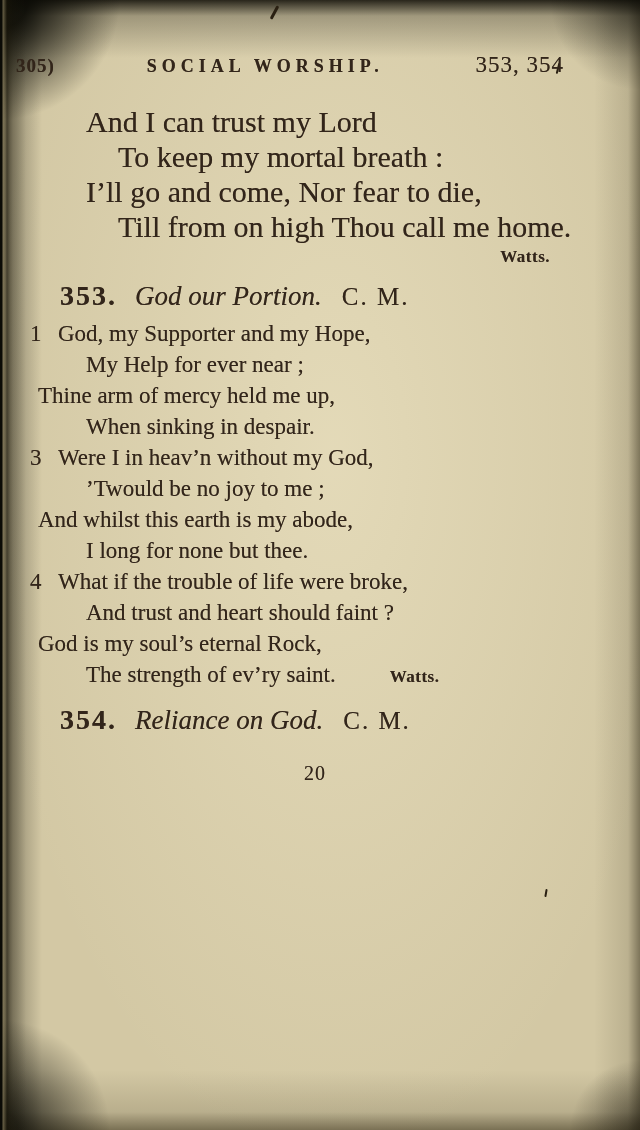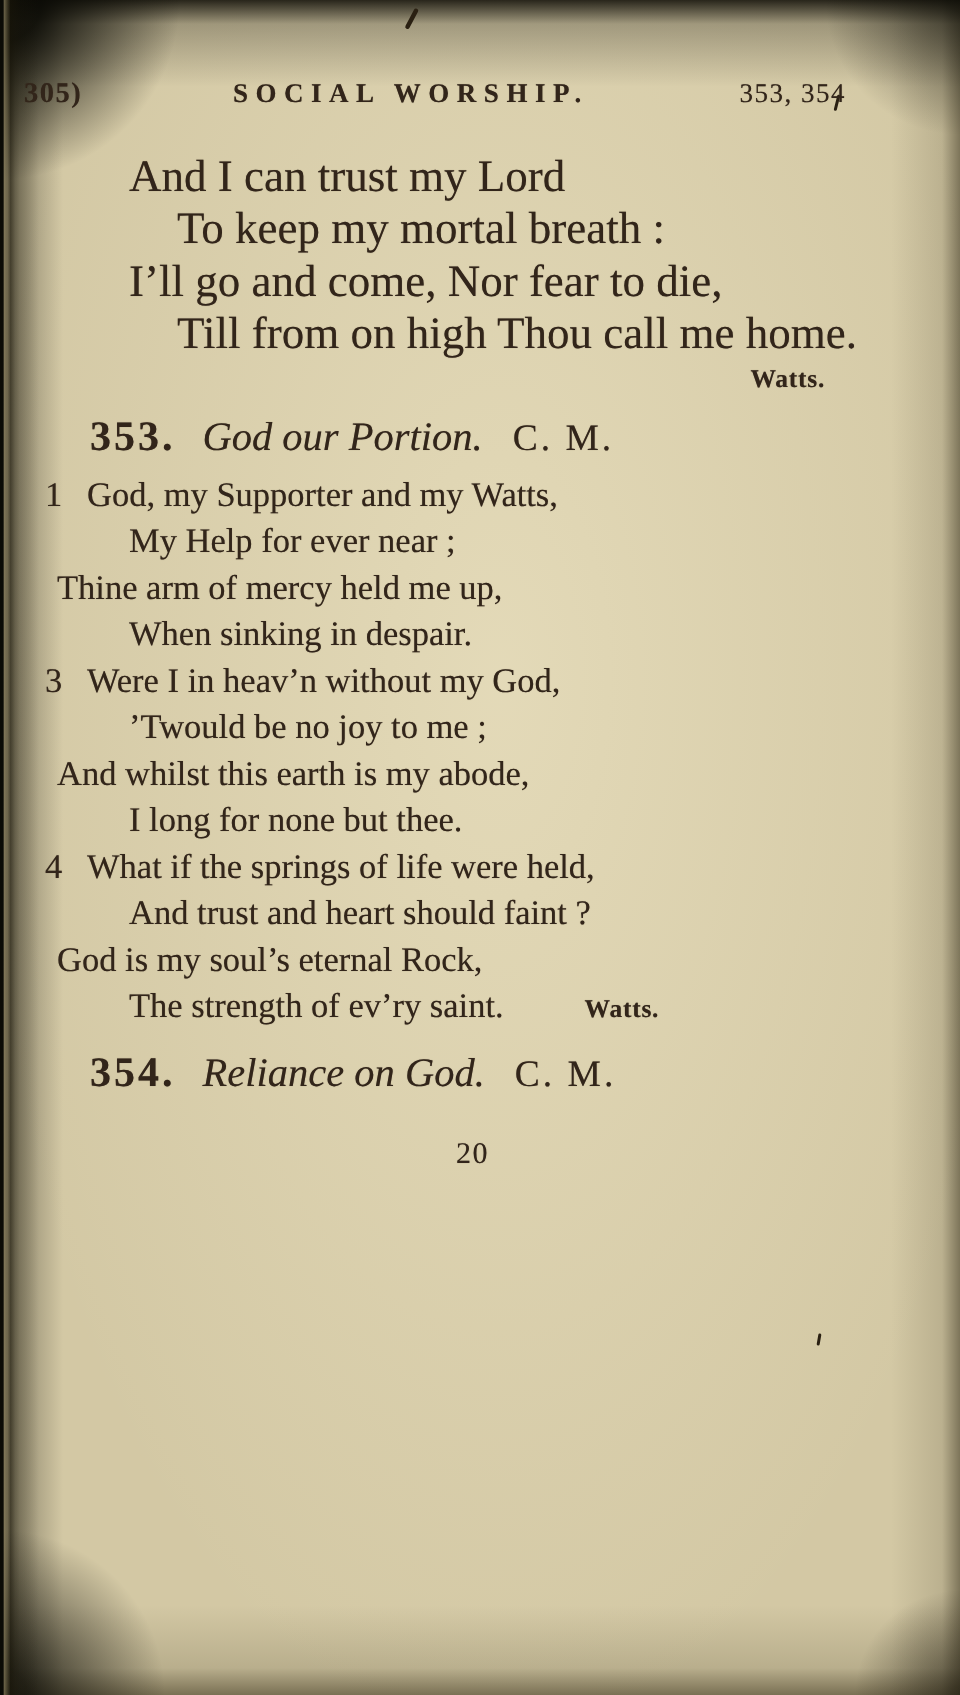--- a/index.html
+++ b/index.html
@@ -50,21 +50,21 @@
     text-shadow: 0 0 0.5px rgba(50,37,26,0.55);
   }
   .header {
     display: flex;
     justify-content: space-between;
     align-items: baseline;
     margin: 0 36px 0 -14px;
   }
   .pgnum   { font-weight: bold; font-size: 19px; letter-spacing: 1px; }
   .running { font-size: 18px; letter-spacing: 5px; font-weight: 600; }
-  .refs    { font-size: 18px; letter-spacing: 1px; }
+  .refs    { font-size: 23px; letter-spacing: 1px; }
 
   .cont { margin-top: 26px; font-size: 30px; line-height: 35px; }
   .cont .ind1 { padding-left: 56px; }
   .cont .ind2 { padding-left: 88px; }
 
   .attr-line { text-align: right; padding-right: 50px; font-size: 17px; line-height: 22px; margin-top: 2px; font-weight: 600; letter-spacing: 0.5px; }
 
   .hymn-heading { margin: 12px 0 6px 30px; white-space: nowrap; }
   .hnum   { font-weight: bold; font-size: 28px; letter-spacing: 2px; }
   .htitle { font-style: italic; font-size: 27px; margin-left: 14px; }
@@ -105,36 +105,36 @@
     <div class="attr-line">Watts.</div>
 
     <div class="hymn">
       <div class="hymn-heading">
         <span class="hnum">353.</span>
         <span class="htitle">God our Portion.</span>
         <span class="hmeter">C. M.</span>
       </div>
 
       <div class="verse">
-        <div><span class="vnum">1</span><span>God, my Supporter and my Watts,</span></div>
+        <div><span class="vnum">1</span><span>God, my Supporter and my Hope,</span></div>
         <div class="i2">My Help for ever near ;</div>
         <div class="i1">Thine arm of mercy held me up,</div>
         <div class="i2">When sinking in despair.</div>
       </div>
 
 
       <div class="verse">
         <div><span class="vnum">3</span><span>Were I in heav’n without my God,</span></div>
         <div class="i2">’Twould be no joy to me ;</div>
         <div class="i1">And whilst this earth is my abode,</div>
         <div class="i2">I long for none but thee.</div>
       </div>
 
       <div class="verse">
-        <div><span class="vnum">4</span><span>What if the springs of life were held,</span></div>
+        <div><span class="vnum">4</span><span>What if the trouble of life were broke,</span></div>
         <div class="i2">And trust and heart should faint ?</div>
         <div class="i1">God is my soul’s eternal Rock,</div>
         <div class="i2">
           <span>The strength of ev’ry saint.</span><span class="inline-attr">Watts.</span>
         </div>
       </div>
     </div>
 
     <div class="hymn">
       <div class="hymn-heading">

